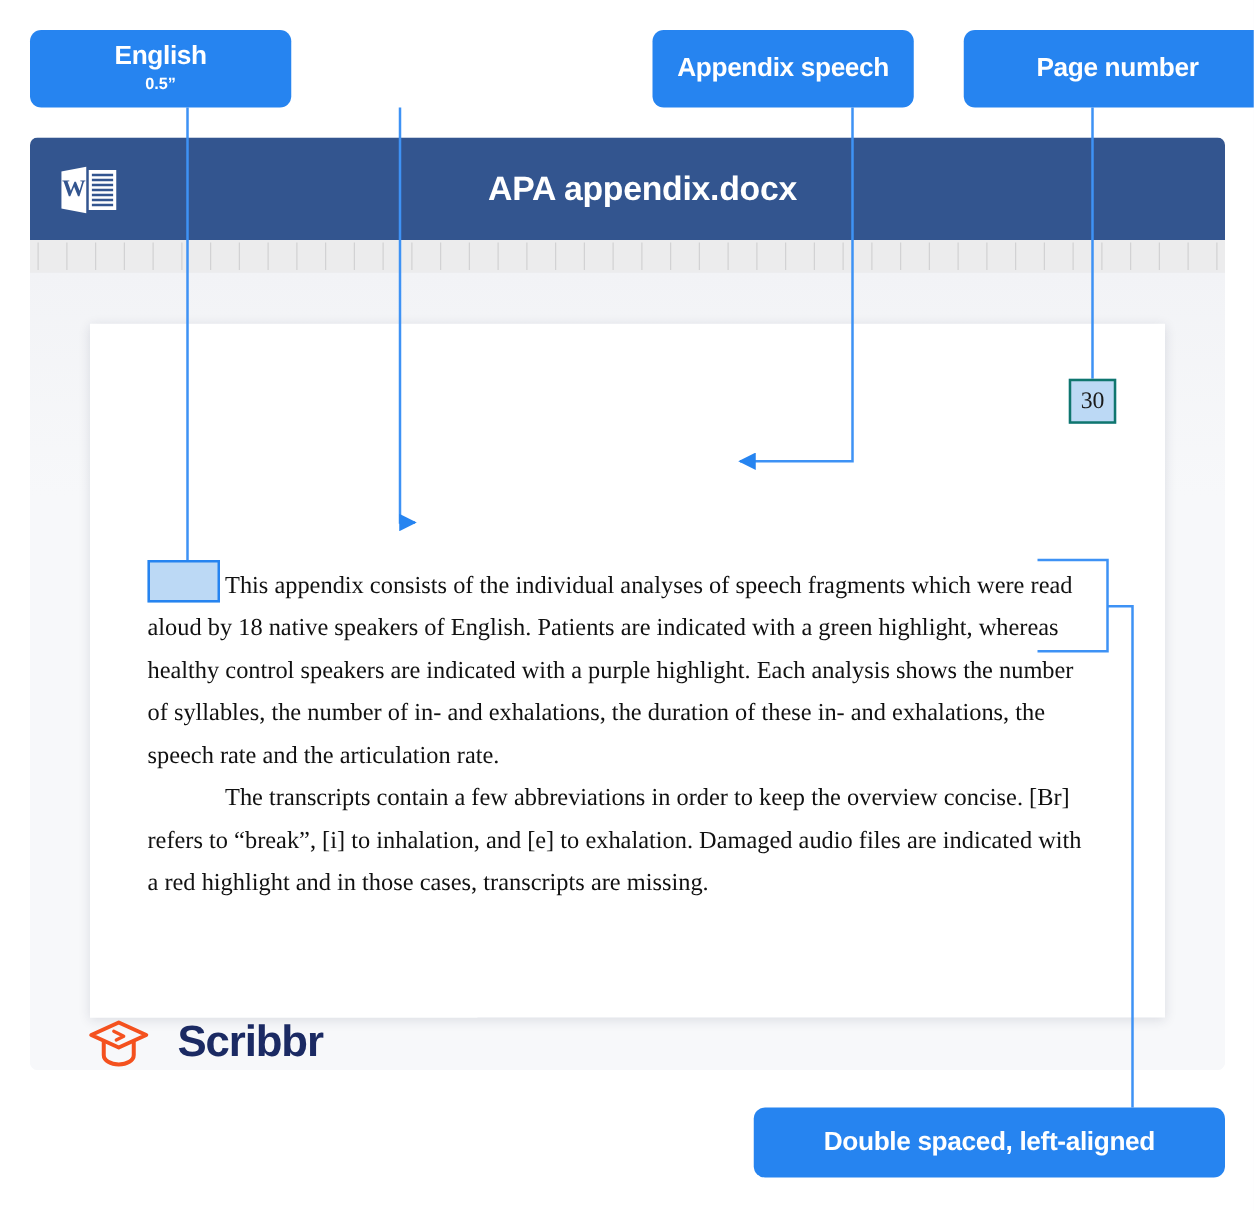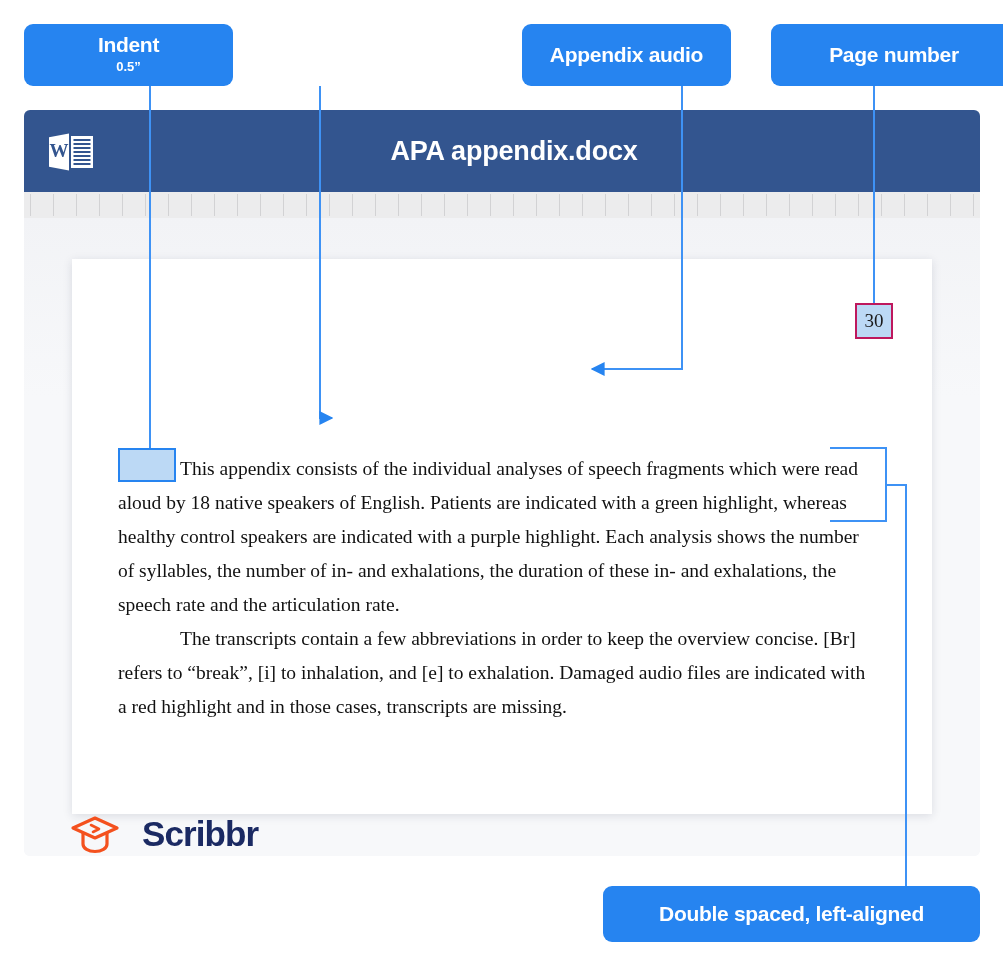--- a/index.html
+++ b/index.html
@@ -139,21 +139,21 @@
     color: #111111;
     font-size: 19.5px;
   }
   #page-number-badge {
     position: absolute;
     left: 855px;
     top: 303px;
     width: 38px;
     height: 36px;
     background: #bcd9f5;
-    border: 2px solid #be185d;
+    border: 2px solid #0f766e;
     box-sizing: border-box;
     display: flex;
     align-items: center;
     justify-content: center;
     font-family: "Liberation Serif", "DejaVu Serif", serif;
     font-size: 19px;
     color: #1a1a1a;
     z-index: 35;
   }
   #appendix-label {
@@ -346,27 +346,27 @@
       <path d="M682 86 L682 369 L592 369" marker-end="url(#arrR)"></path>
 
       <path d="M874 86 L874 303"></path>
 
       <path d="M830 448 L886 448 L886 521 L830 521"></path>
       <path d="M886 485 L906 485 L906 886"></path>
     </g>
   </svg>
 
   <div id="pill-indent" class="pill">
-    <div class="pill-title">Indent</div>
+    <div class="pill-title">English</div>
     <div class="pill-sub">0.5”</div>
   </div>
 
 
   <div id="pill-label" class="pill">
-    <div class="pill-title">Appendix audio</div>
+    <div class="pill-title">Appendix speech</div>
   </div>
 
   <div id="pill-page" class="pill">
     <div class="pill-title">Page number</div>
   </div>
 
   <div id="pill-spacing" class="pill">
     <div class="pill-title">Double spaced, left-aligned</div>
   </div>
 

